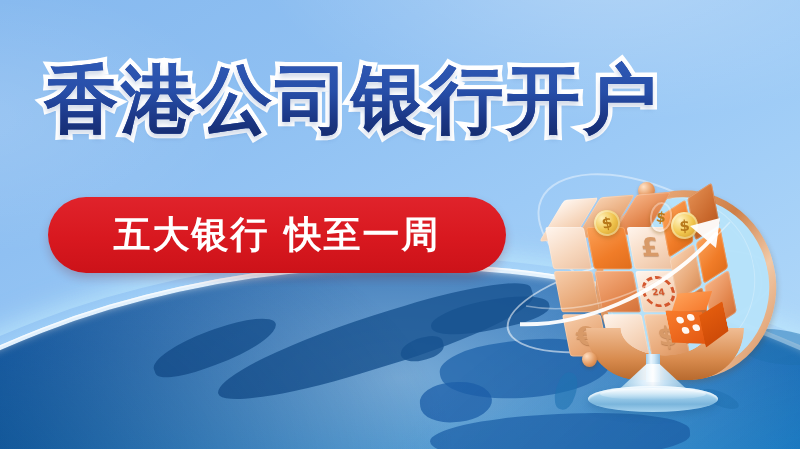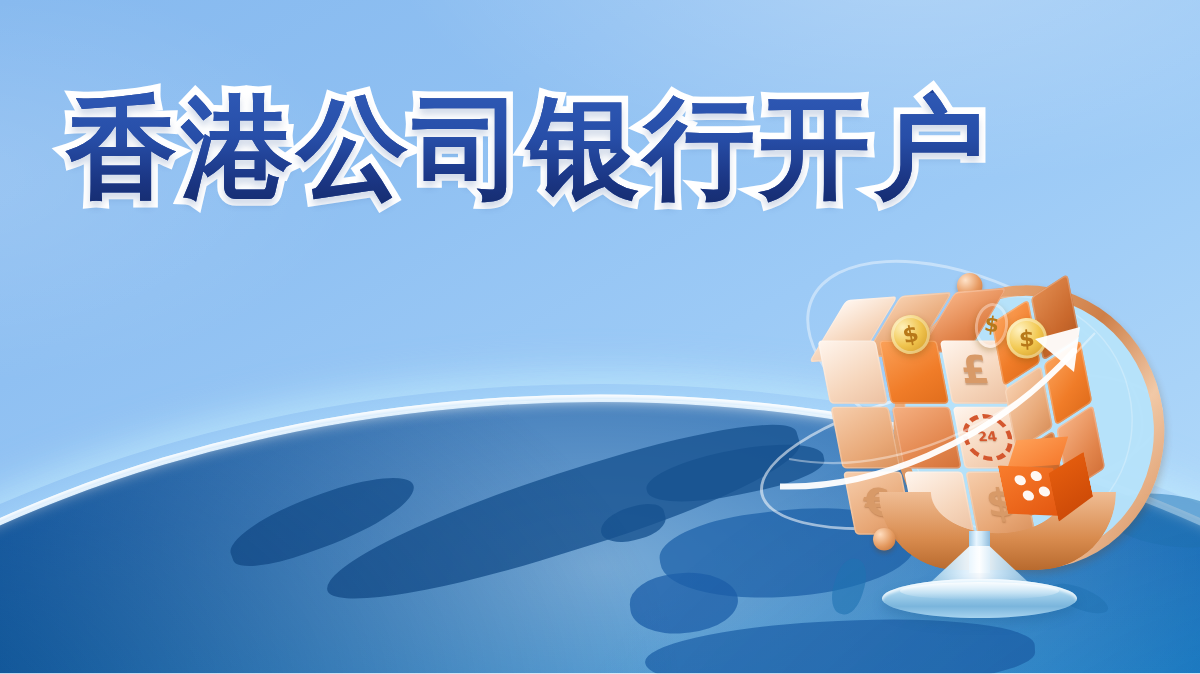--- a/index.html
+++ b/index.html
@@ -268,20 +268,23 @@
     <div class="land lt" style="left:660px;top:372px;width:12px;height:8px;border-radius:50%;opacity:.5;"></div>
     <div class="land lt" style="left:735px;top:330px;width:90px;height:34px;border-radius:50%;transform:rotate(8deg);opacity:.5;"></div>
     <div class="land lt" style="left:700px;top:392px;width:40px;height:14px;border-radius:50%;transform:rotate(22deg);opacity:.45;"></div>
 
     <div class="earth-shade"></div>
   </div>
 
   <div class="title">香港公司银行开户</div>
   <div class="title-fill">香港公司银行开户</div>
 
+  <div class="pill">
+    <span class="pill-text">五大银行 快至一周</span>
+  </div>
 
   <div class="illus">
 
     <div class="halo"></div>
     <div class="halo2"></div>
 
     <div class="ring"></div>
     <div class="ring-hole"></div>
     <div class="ring-knob"></div>
 

